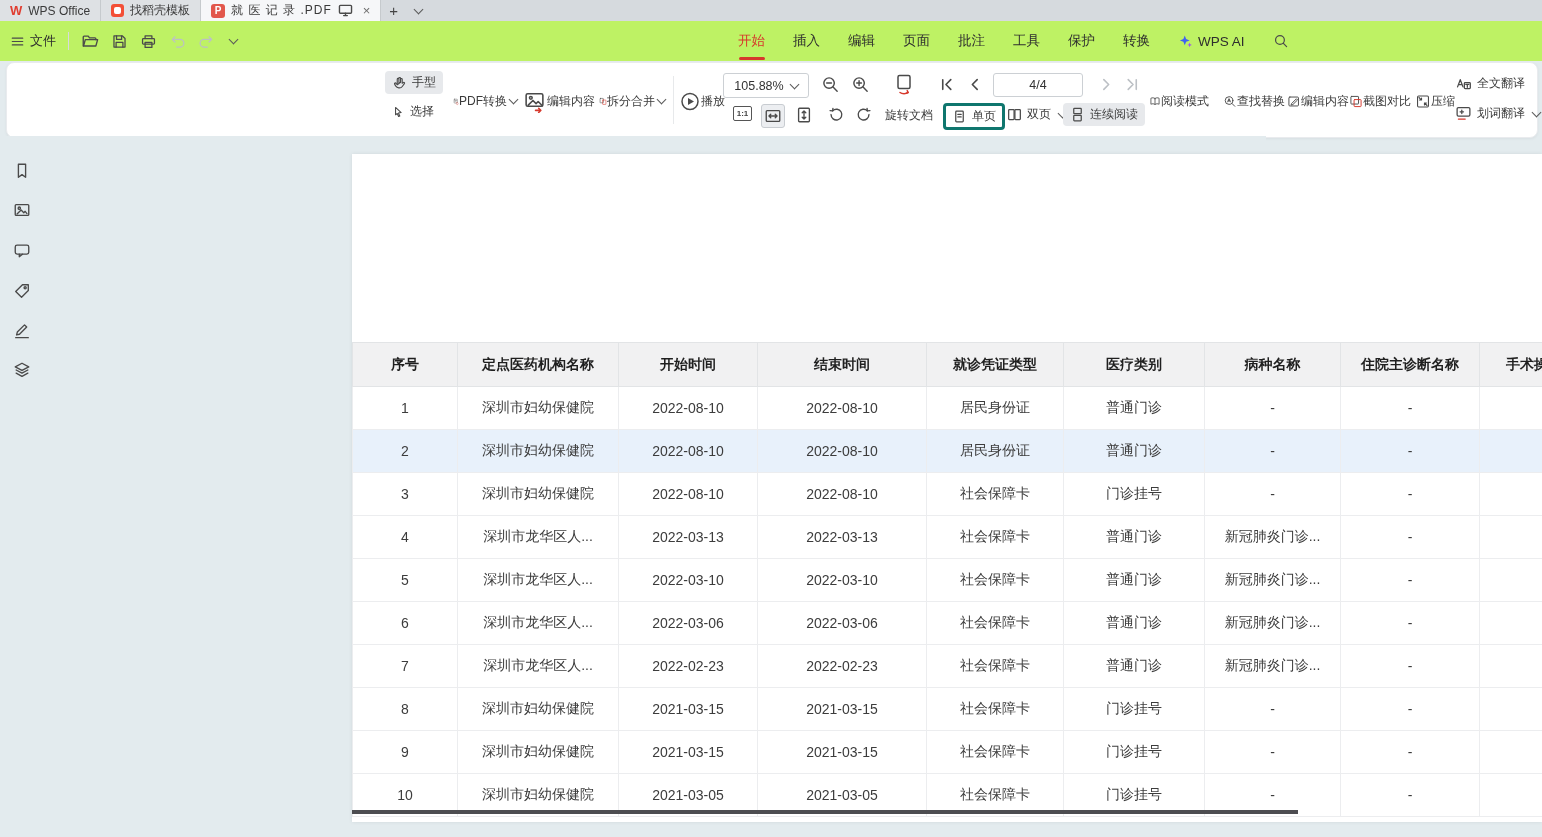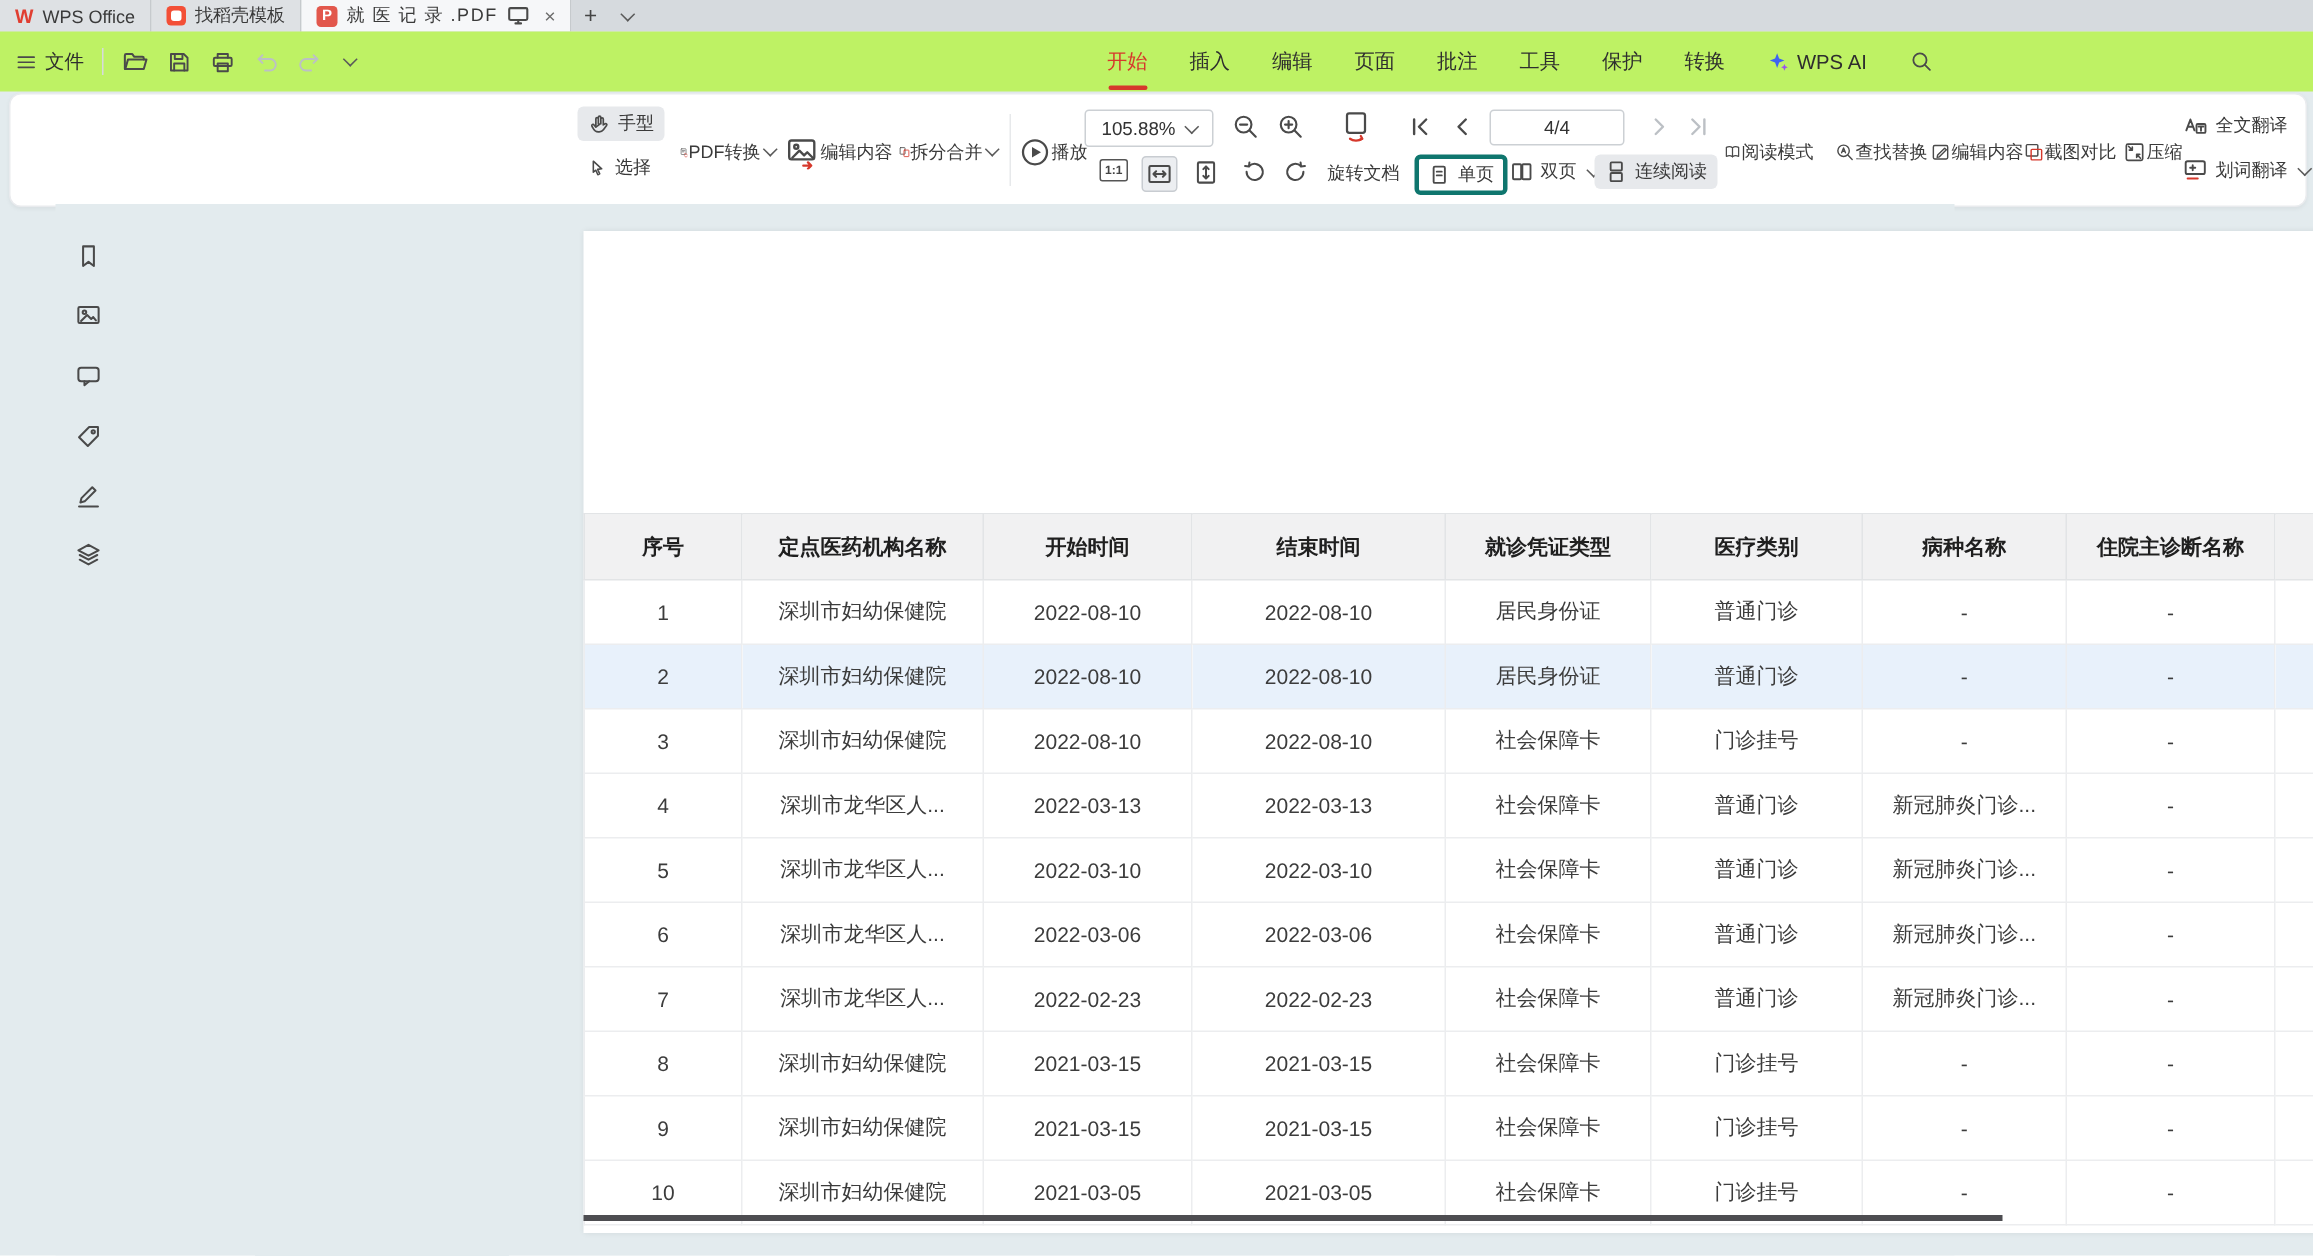--- a/index.html
+++ b/index.html
@@ -43,21 +43,21 @@
   .pill{background:#e7e9ec;border-radius:4px;padding:3px 7px;}
   .outlined{border:3px solid #0f766e;border-radius:4px;padding:2px 6px;background:#fff;}
   .tb-sep{position:absolute;width:1px;background:#e7e9eb;top:13px;height:48px;}
   .zoombox{position:absolute;left:716px;top:10px;width:84px;height:23px;border:1px solid #ccd0d4;border-radius:3px;display:flex;align-items:center;justify-content:center;gap:4px;font-size:12.5px;color:#333;background:#fff;}
   .pageinput{position:absolute;left:986px;top:10px;width:88px;height:22px;border:1px solid #ccd0d4;border-radius:3px;display:flex;align-items:center;justify-content:center;font-size:12.5px;color:#333;background:#fff;}
   .iconbtn{position:absolute;display:flex;align-items:center;justify-content:center;}
   .szbox{display:inline-flex;align-items:center;justify-content:center;border:1.4px solid #555;border-radius:2px;font-size:8px;font-weight:bold;color:#444;width:17px;height:13px;letter-spacing:0;}
   .fitw-sel{background:#eceef1;border:1px solid #c8ccd1;border-radius:3px;padding:2px;}
 
   
-  .content{position:absolute;left:0;top:136px;width:1266px;height:701px;background:#e3ebee;margin-left:37px;}
+  .content{position:absolute;left:0;top:136px;width:1266px;height:701px;background:#e3ebee;}
   .sideic{position:absolute;left:13px;display:flex;}
   .page{position:absolute;left:352px;top:18px;width:1190px;height:668px;background:#ffffff;box-shadow:0 0 4px rgba(0,0,0,.08);}
 
   
   table.pdf-table{position:absolute;left:0;top:188px;width:1183px;border-collapse:collapse;table-layout:fixed;}
   .pdf-table th{height:43px;background:#f1f1f2;font-size:14px;font-weight:bold;color:#1f1f1f;border:1px solid #e2e4e6;text-align:center;padding:0 4px;overflow:hidden;white-space:nowrap;}
   .pdf-table td{height:42px;font-size:14px;color:#3c3c3c;border:1px solid #ecedef;text-align:center;padding:0 4px;overflow:hidden;white-space:nowrap;background:#fff;}
   .pdf-table tr.hl td{background:#e8f1fb;}
   .pdf-table th:nth-child(1),.pdf-table td:nth-child(1){width:96px;}
   .pdf-table th:nth-child(2),.pdf-table td:nth-child(2){width:152px;}

